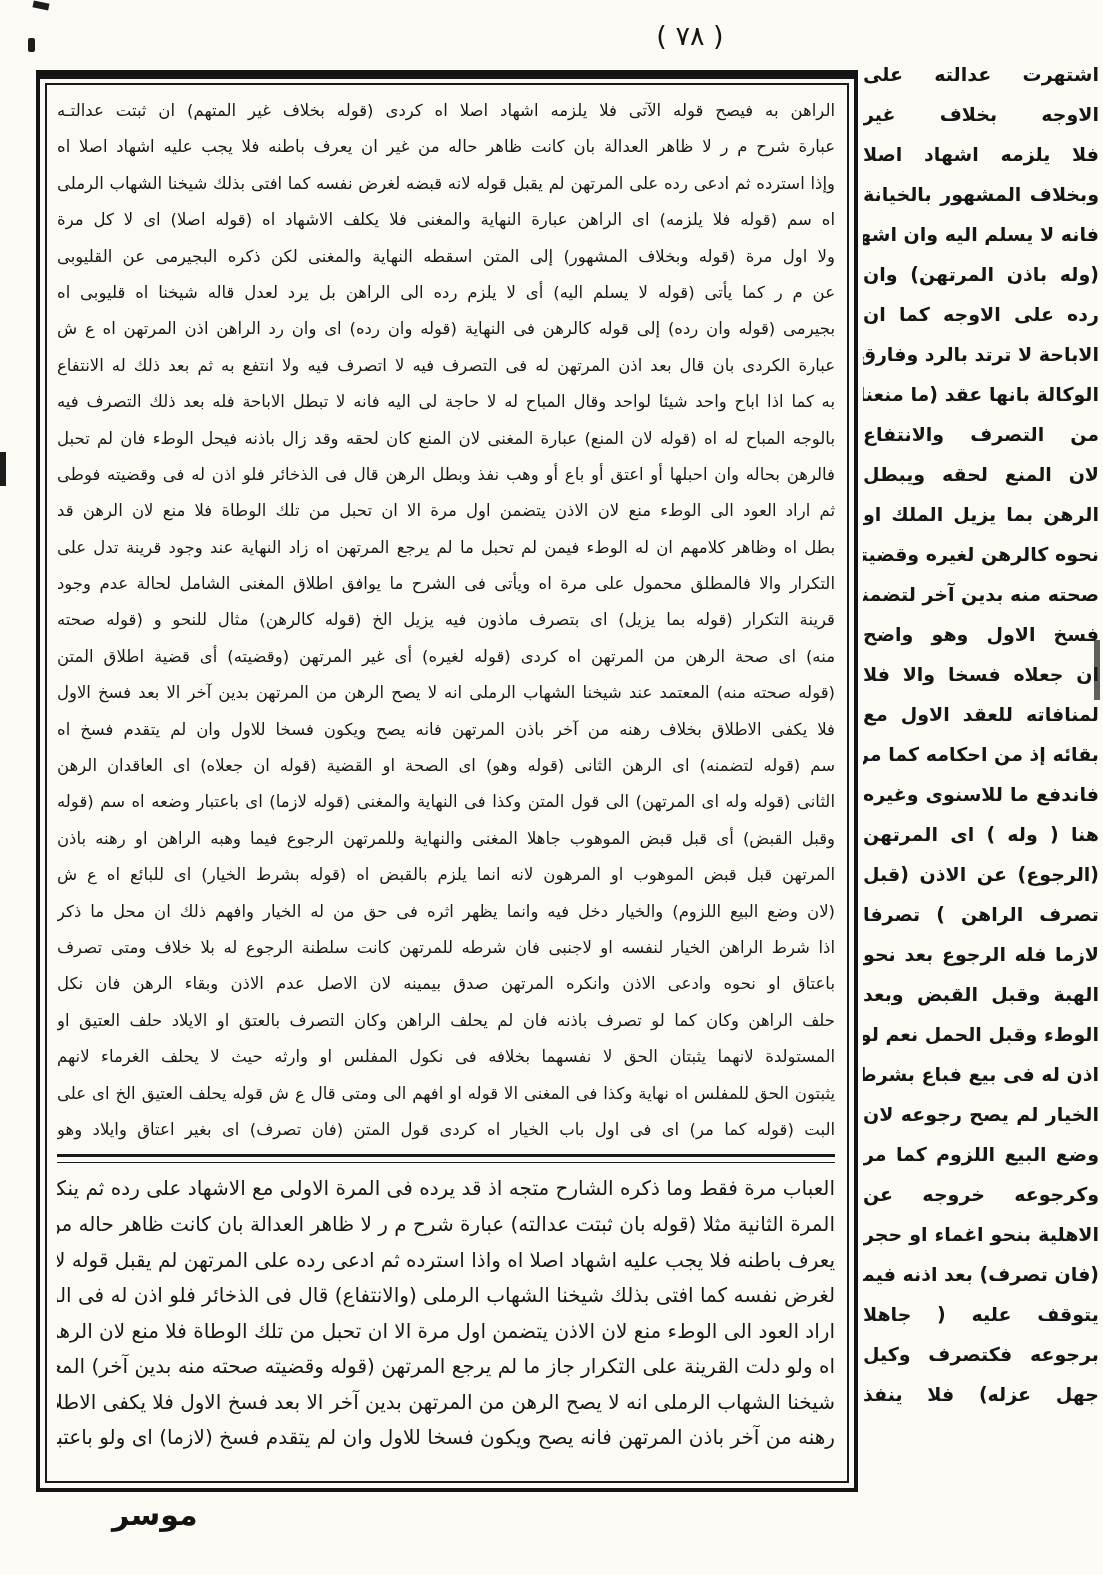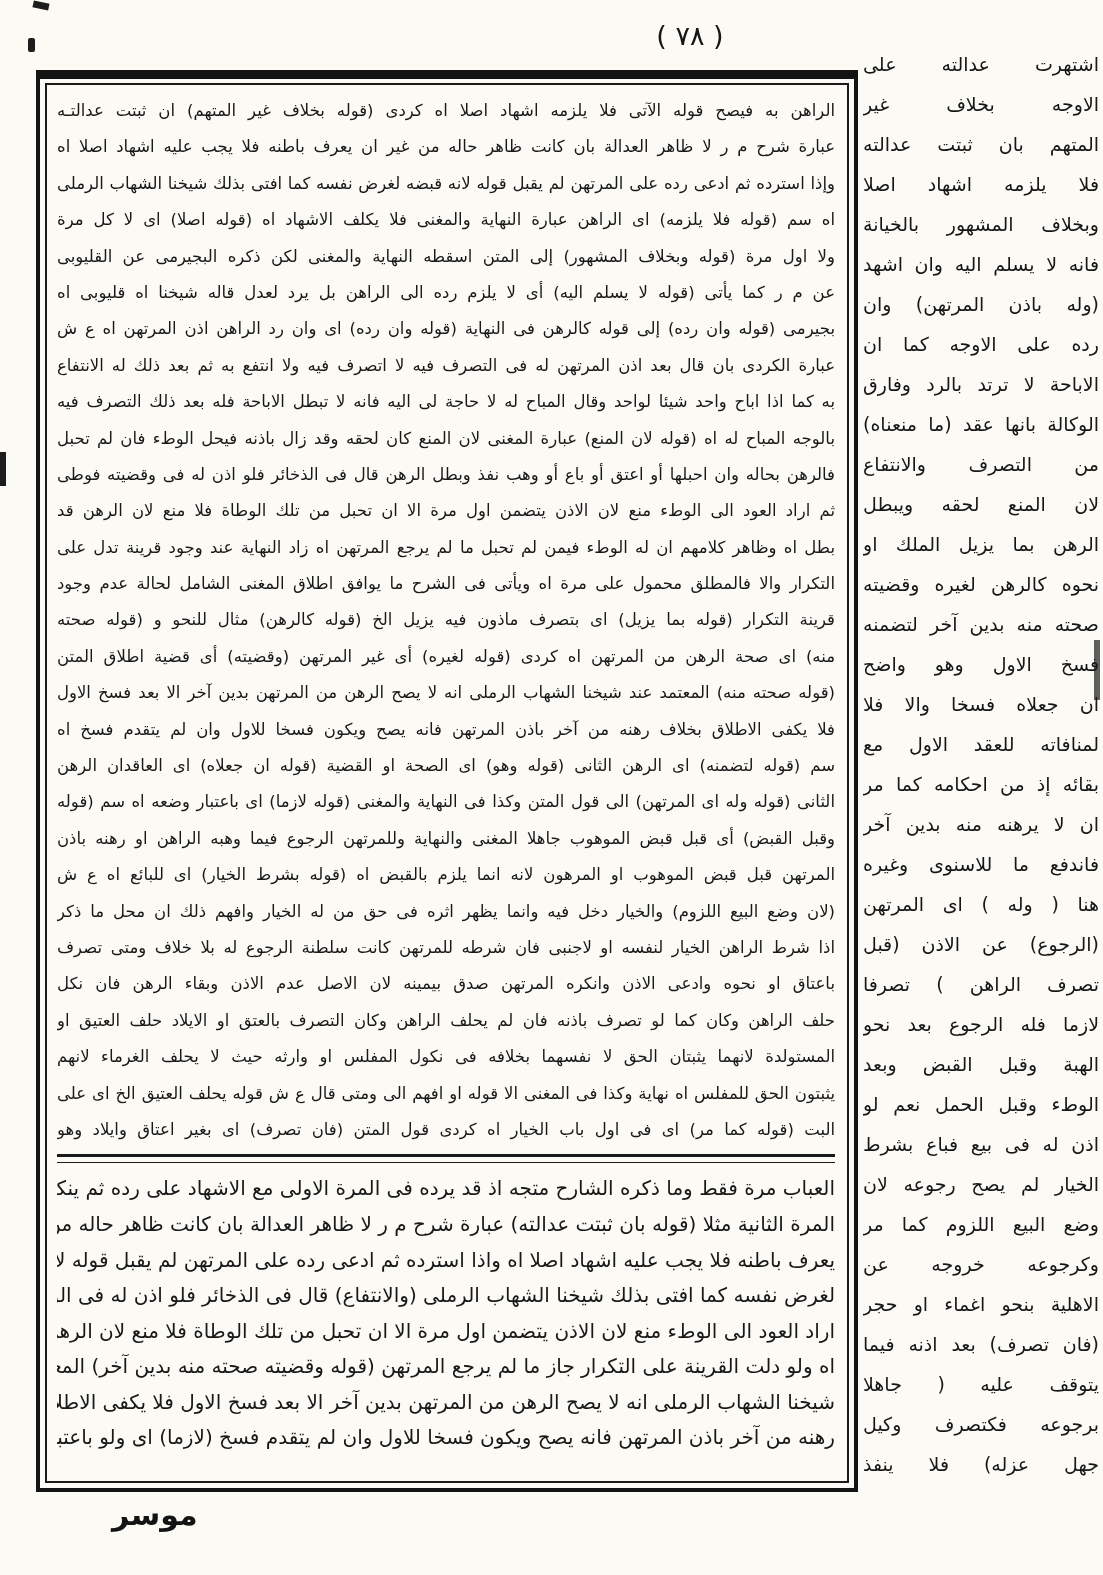--- a/index.html
+++ b/index.html
@@ -69,24 +69,25 @@
   }
   .block-divider {
     margin: 6px 0 8px 0;
     height: 5px;
     border-top: 3px solid #1a1a1a;
     border-bottom: 1.5px solid #1a1a1a;
   }
   
   .margin-col {
     position: absolute;
-    top: 44px;
+    top: 54px;
     right: 4px;
     width: 236px;
     direction: rtl;
+    font-weight: bold;
   }
   .margin-col .line {
     font-size: 19px;
     height: 40px;
     line-height: 40px;
     text-align: justify;
     text-align-last: justify;
     white-space: nowrap;
     overflow: hidden;
     color: #161616;
@@ -160,38 +161,36 @@
           <div class="line">شيخنا الشهاب الرملى انه لا يصح الرهن من المرتهن بدين آخر الا بعد فسخ الاول فلا يكفى الاطلاق بخلاف</div>
           <div class="line">رهنه من آخر باذن المرتهن فانه يصح ويكون فسخا للاول وان لم يتقدم فسخ (لازما) اى ولو باعتبار وضعه</div>
         </div>
 
     </div>
   </div>
 
   <div class="margin-col">
       <div class="line">اشتهرت عدالته على</div>
       <div class="line">الاوجه بخلاف غير</div>
-      <div class="line">المتهم بان ثبتت عدالته</div>
       <div class="line">فلا يلزمه اشهاد اصلا</div>
       <div class="line">وبخلاف المشهور بالخيانة</div>
       <div class="line">فانه لا يسلم اليه وان اشهد</div>
       <div class="line">(وله باذن المرتهن) وان</div>
       <div class="line">رده على الاوجه كما ان</div>
       <div class="line">الاباحة لا ترتد بالرد وفارق</div>
       <div class="line">الوكالة بانها عقد (ما منعناه)</div>
       <div class="line">من التصرف والانتفاع</div>
       <div class="line">لان المنع لحقه ويبطل</div>
       <div class="line">الرهن بما يزيل الملك او</div>
       <div class="line">نحوه كالرهن لغيره وقضيته</div>
       <div class="line">صحته منه بدين آخر لتضمنه</div>
       <div class="line">فسخ الاول وهو واضح</div>
       <div class="line">ان جعلاه فسخا والا فلا</div>
       <div class="line">لمنافاته للعقد الاول مع</div>
       <div class="line">بقائه إذ من احكامه كما مر</div>
-      <div class="line">ان لا يرهنه منه بدين آخر</div>
       <div class="line">فاندفع ما للاسنوى وغيره</div>
       <div class="line">هنا ( وله ) اى المرتهن</div>
       <div class="line">(الرجوع) عن الاذن (قبل</div>
       <div class="line">تصرف الراهن ) تصرفا</div>
       <div class="line">لازما فله الرجوع بعد نحو</div>
       <div class="line">الهبة وقبل القبض وبعد</div>
       <div class="line">الوطء وقبل الحمل نعم لو</div>
       <div class="line">اذن له فى بيع فباع بشرط</div>
       <div class="line">الخيار لم يصح رجوعه لان</div>
       <div class="line">وضع البيع اللزوم كما مر</div>

